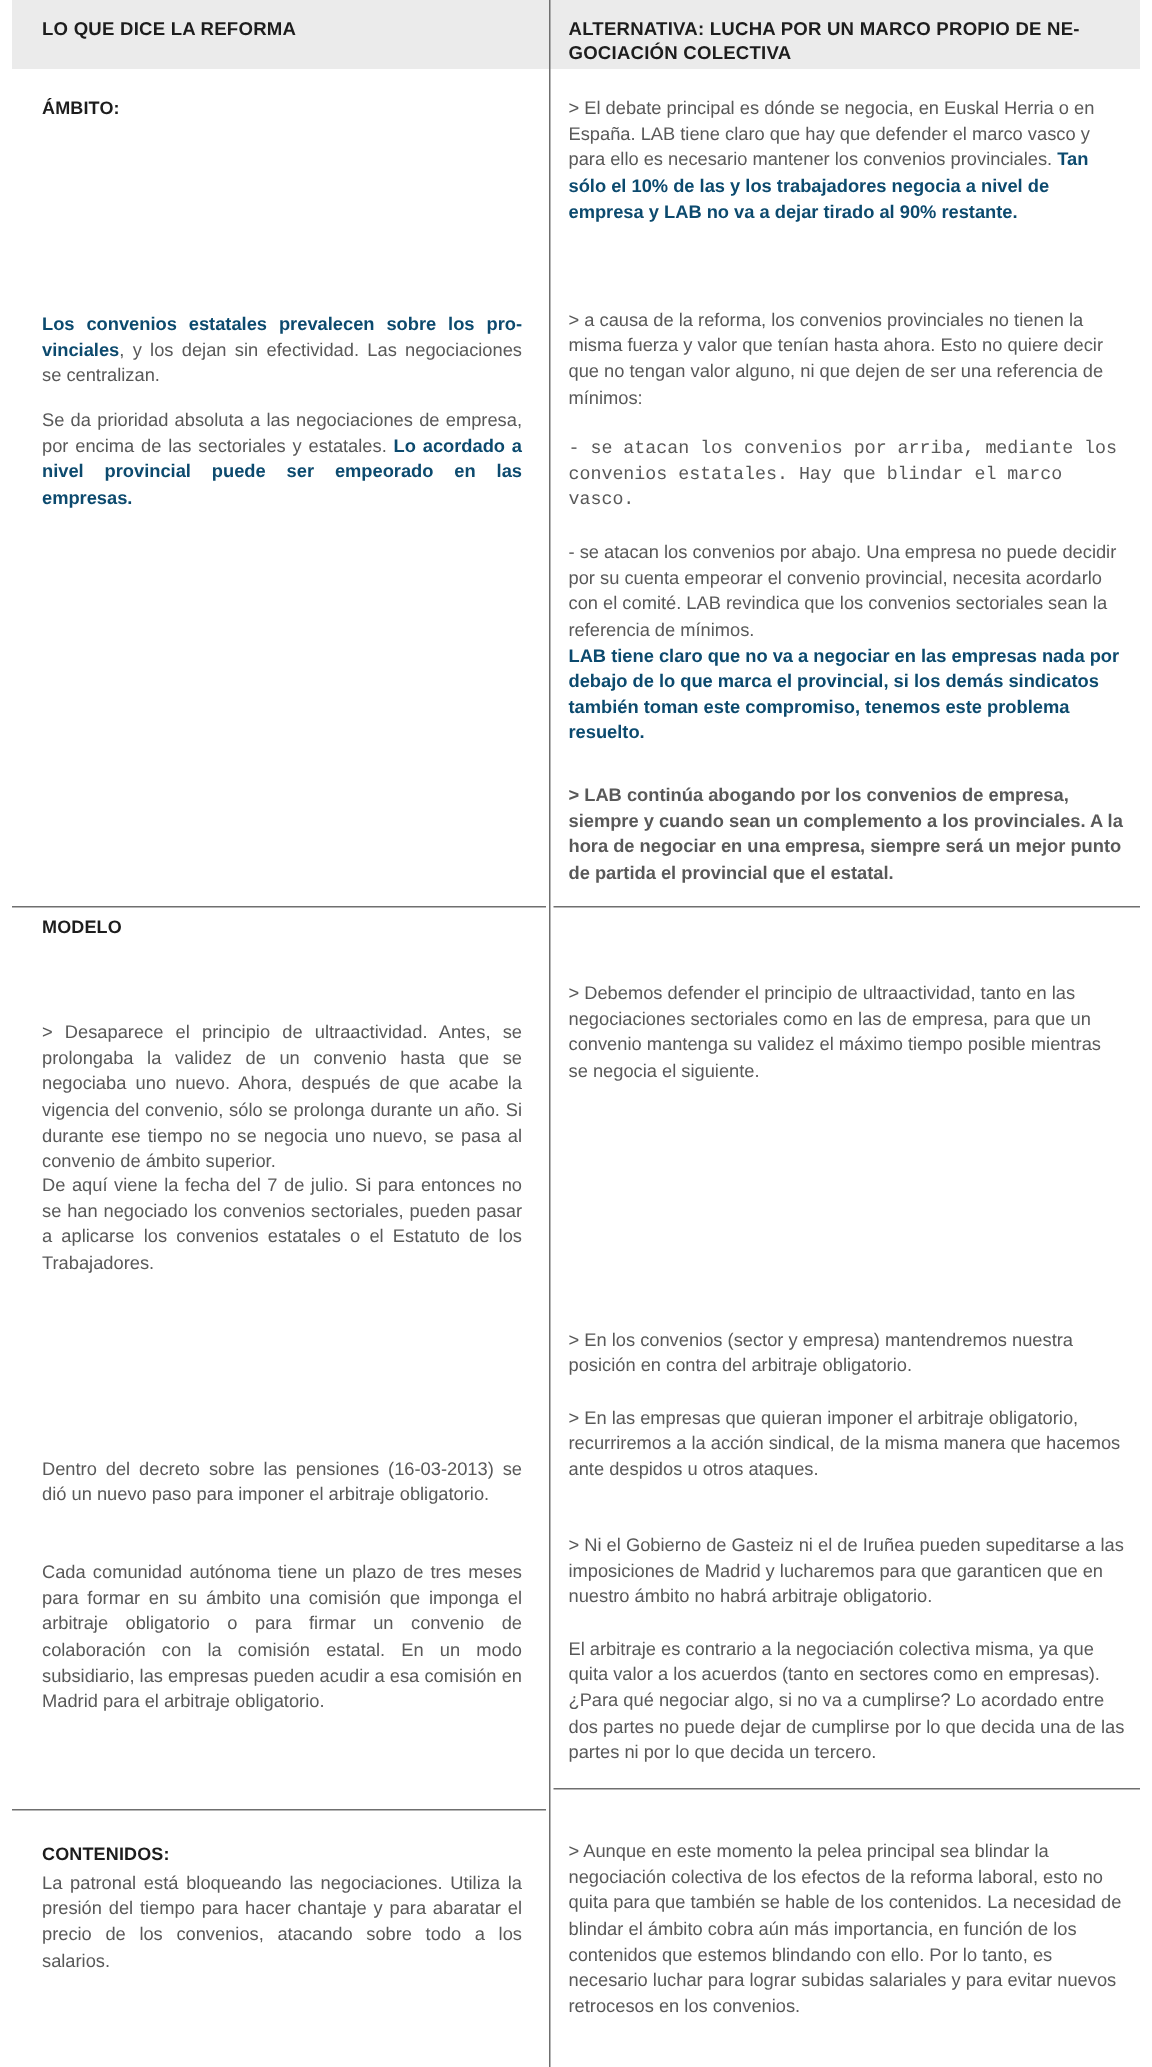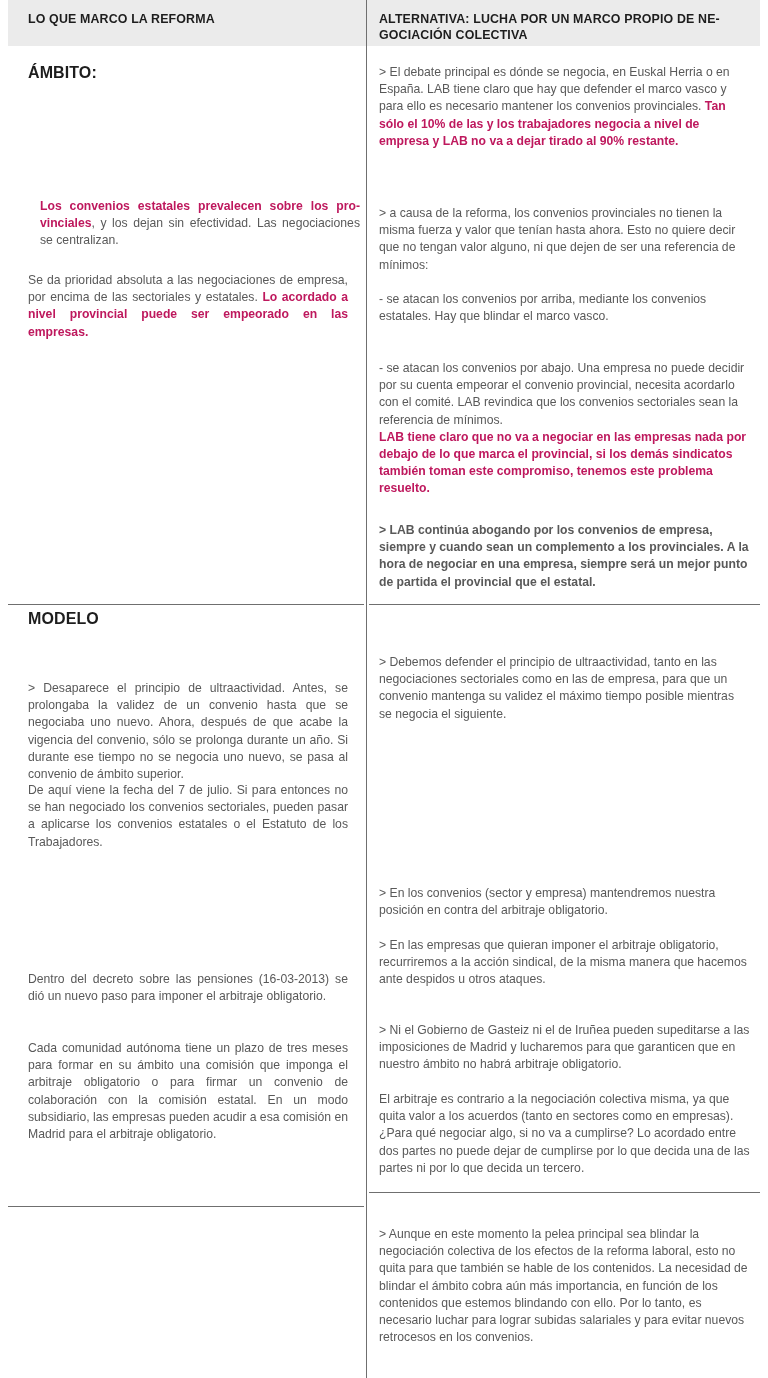--- a/index.html
+++ b/index.html
@@ -90,25 +90,25 @@
     margin: 0 0 0 0;
     font-size: 12.2px;
     line-height: 17.2px;
     color: #595959;
   }
   .lcol p { text-align: justify; }
   .rcol p { text-align: left; }
 
   b, .b {
     font-weight: bold;
-    color: #be185d;
+    color: #0c4a6e;
   }
 
   .sec-title {
-    font-size: 16px;
+    font-size: 12px;
     font-weight: bold;
     line-height: 17px;
     color: #1d1d1d;
     letter-spacing: 0.1px;
     margin: 0;
     text-align: left;
   }
 
   
   .rule {
@@ -126,51 +126,51 @@
   }
 </style>
 </head>
 <body>
 
 <div class="sheet">
 
   <div class="header-band"></div>
   <div class="header-cells">
     <div class="header-cell left">
-      <div class="htxt">LO QUE MARCO LA REFORMA</div>
+      <div class="htxt">LO QUE DICE LA REFORMA</div>
     </div>
     <div class="header-cell right">
       <div class="htxt">ALTERNATIVA: LUCHA POR UN MARCO PROPIO DE NE-
 GOCIACIÓN COLECTIVA</div>
     </div>
   </div>
 
   <div class="divider"></div>
 
   <div class="block lcol" style="top:64px;">
     <div class="sec-title">ÁMBITO:</div>
   </div>
 
-  <div class="block lcol" style="top:198px;margin-left:12px;">
+  <div class="block lcol" style="top:208px;">
     <p><b class="b">Los convenios estatales prevalecen sobre los pro-vinciales</b><span>, y los dejan sin efectividad. Las negociaciones se centralizan.</span></p>
   </div>
 
   <div class="block lcol" style="top:272px;">
     <p><span>Se da prioridad absoluta a las negociaciones de empresa, por encima de las sectoriales y estatales. </span><b class="b">Lo acordado a nivel provincial puede ser empeorado en las empresas.</b></p>
   </div>
 
   <div class="block rcol" style="top:64px;">
     <p><span>&gt; El debate principal es dónde se negocia, en Euskal Herria o en España. LAB tiene claro que hay que defender el marco vasco y para ello es necesario mantener los convenios provinciales. </span><b class="b">Tan sólo el 10% de las y los trabajadores negocia a nivel de empresa y LAB no va a dejar tirado al 90% restante.</b></p>
   </div>
 
   <div class="block rcol" style="top:205px;">
     <p>&gt; a causa de la reforma, los convenios provinciales no tienen la misma fuerza y valor que tenían hasta ahora. Esto no quiere decir que no tengan valor alguno, ni que dejen de ser una referencia de mínimos:</p>
   </div>
 
-  <div class="block rcol" style="top:291px;">
+  <div class="block rcol" style="top:291px;font-family:Liberation Mono, monospace;">
     <p>- se atacan los convenios por arriba, mediante los convenios estatales. Hay que blindar el marco vasco.</p>
   </div>
 
   <div class="block rcol" style="top:360px;">
     <p><span>- se atacan los convenios por abajo. Una empresa no puede decidir por su cuenta empeorar el convenio provincial, necesita acordarlo con el comité. LAB revindica que los convenios sectoriales sean la referencia de mínimos.</span><br><b class="b">LAB tiene claro que no va a negociar en las empresas nada por debajo de lo que marca el provincial, si los demás sindicatos también toman este compromiso, tenemos este problema resuelto.</b></p>
   </div>
 
   <div class="block rcol" style="top:522px;font-weight:bold;">
     <p>&gt; LAB continúa abogando por los convenios de empresa, siempre y cuando sean un complemento a los provinciales. A la hora de negociar en una empresa, siempre será un mejor punto de partida el provincial que el estatal.</p>
   </div>
@@ -215,18 +215,22 @@
     <p>&gt; Ni el Gobierno de Gasteiz ni el de Iruñea pueden supeditarse a las imposiciones de Madrid y lucharemos para que garanticen que en nuestro ámbito no habrá arbitraje obligatorio.</p>
   </div>
 
   <div class="block rcol" style="top:1091px;">
     <p>El arbitraje es contrario a la negociación colectiva misma, ya que quita valor a los acuerdos (tanto en sectores como en empresas). ¿Para qué negociar algo, si no va a cumplirse? Lo acordado entre dos partes no puede dejar de cumplirse por lo que decida una de las partes ni por lo que decida un tercero.</p>
   </div>
 
   <div class="rule full-right" style="top:1192px;"></div>
   <div class="rule full-left" style="top:1206px;"></div>
 
+  <div class="block lcol" style="top:1228px;">
+    <div class="sec-title">CONTENIDOS:</div>
+    <p style="margin-top:2px;">La patronal está bloqueando las negociaciones. Utiliza la presión del tiempo para hacer chantaje y para abaratar el precio de los convenios, atacando sobre todo a los salarios.</p>
+  </div>
 
   <div class="block rcol" style="top:1226px;">
     <p>&gt; Aunque en este momento la pelea principal sea blindar la negociación colectiva de los efectos de la reforma laboral, esto no quita para que también se hable de los contenidos. La necesidad de blindar el ámbito cobra aún más importancia, en función de los contenidos que estemos blindando con ello. Por lo tanto, es necesario luchar para lograr subidas salariales y para evitar nuevos retrocesos en los convenios.</p>
   </div>
 
 </div>
 
 </body></html>

